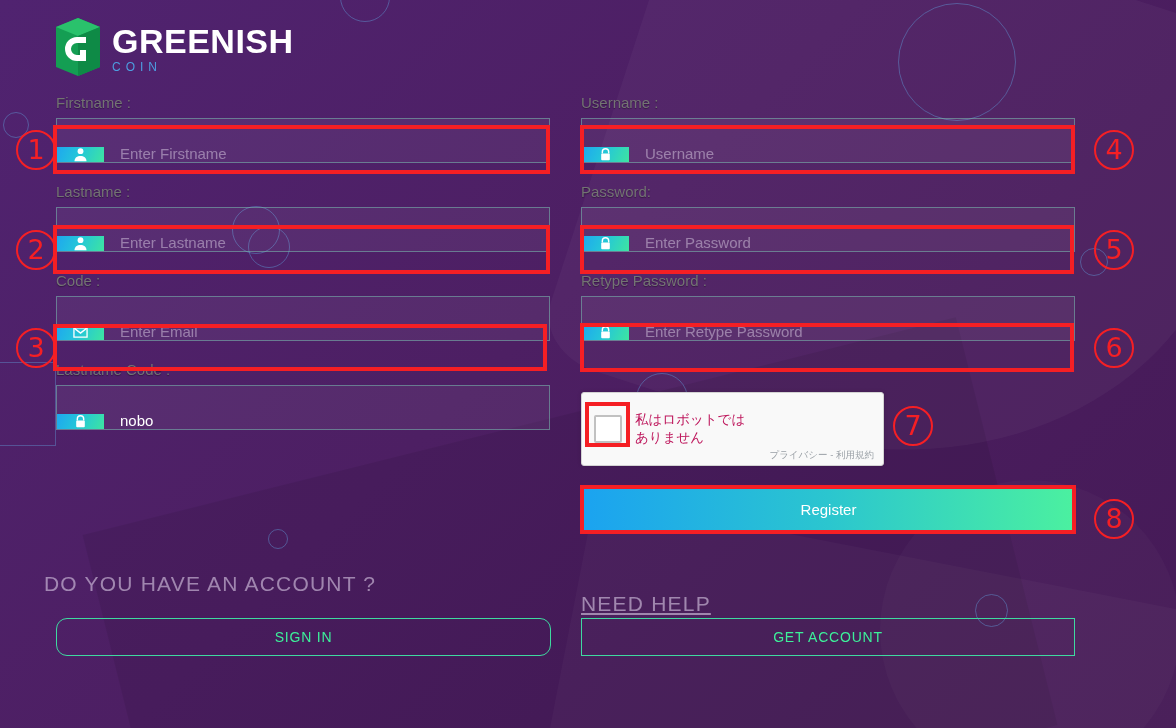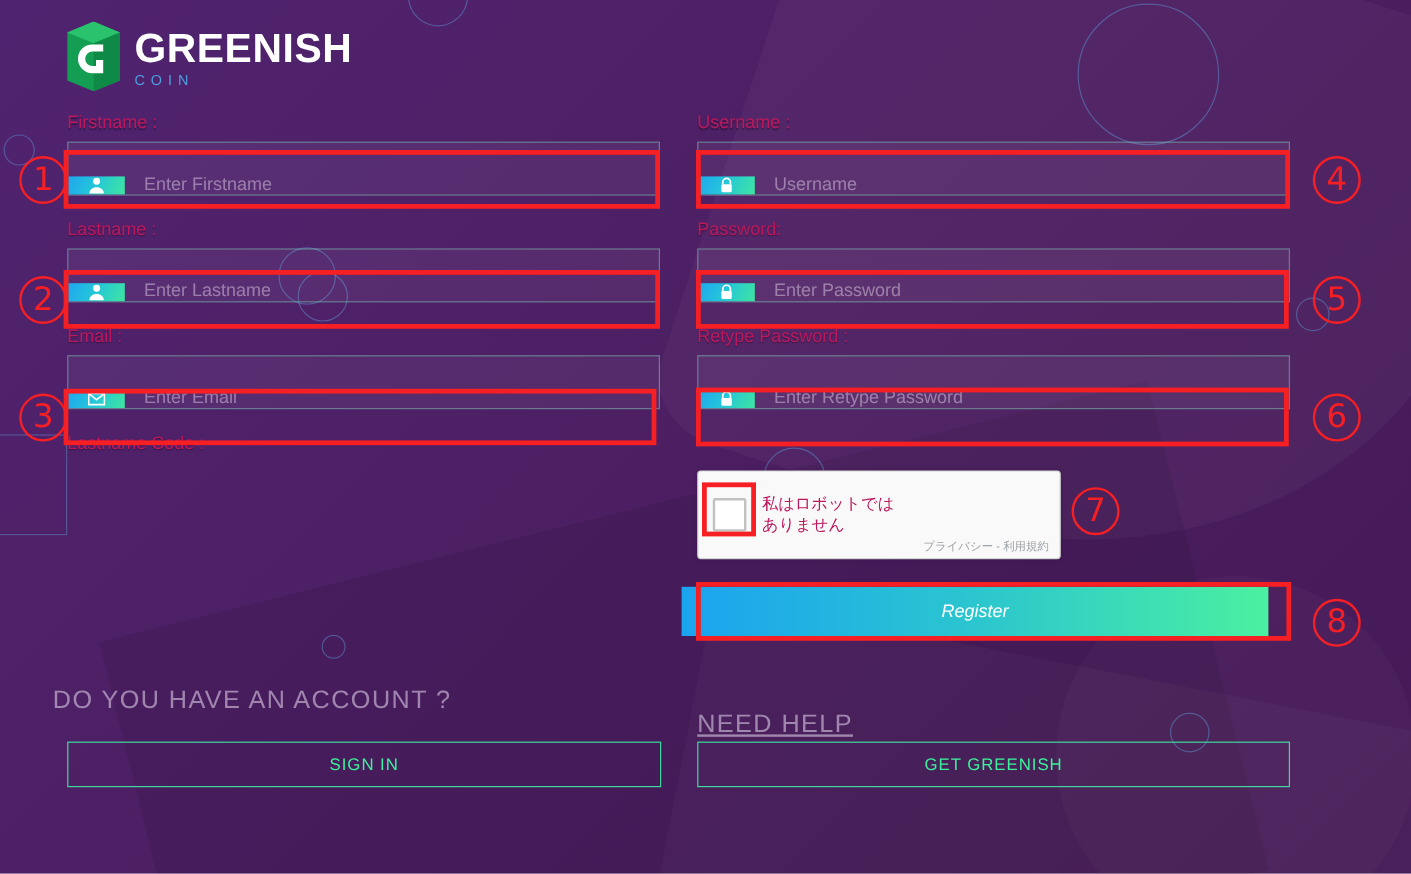--- a/index.html
+++ b/index.html
@@ -79,21 +79,21 @@
     font-size: 12px;
     letter-spacing: 5px;
     color: #4d9ee0;
     margin-top: 3px;
   }
 
   .col-left  { position: absolute; left: 56px;  top: 94px; width: 494px; }
   .col-right { position: absolute; left: 581px; top: 94px; width: 494px; }
 
   .field-label {
-    color: #be185d;
+    color: #737373;
     font-size: 15px;
     margin-bottom: 7px;
     text-shadow: 0 1px 1px rgba(0,0,0,0.35);
   }
   .field-group { margin-bottom: 20px; }
 
   .input-row {
     position: relative;
     display: flex;
     align-items: flex-end;
@@ -190,31 +190,30 @@
     right: 9px;
     bottom: 3px;
     font-size: 9.5px;
     color: #9aa0a6;
   }
   .rc-terms .link { color: #9aa0a6; text-decoration: none; }
 
   
   .register-btn {
     position: absolute;
-    left: 568px;
+    left: 584px;
     top: 489px;
     width: 489px;
     height: 41px;
     border: 0;
     cursor: pointer;
     color: #ffffff;
     font-size: 15px;
     font-family: "Liberation Sans", sans-serif;
     background: linear-gradient(90deg, #1ba3f0 0%, #2bc6cf 50%, #4bf0a0 100%);
-    font-style: italic;
   }
 
   
   .foot-title {
     position: absolute;
     font-size: 21px;
     letter-spacing: 1.2px;
     color: rgba(214,198,226,0.62);
     font-weight: normal;
   }
@@ -290,34 +289,43 @@
           <svg viewBox="0 0 16 16">
               <circle cx="8" cy="4.4" r="3.1"></circle>
               <path d="M1.6 15.2c0-3.6 2.9-5.6 6.4-5.6s6.4 2 6.4 5.6z"></path>
             </svg>
         </span>
         <input class="input-text" type="text" placeholder="Enter Lastname" value="" style="">
       </div>
     </div>
 
     <div class="field-group">
-      <div class="field-label">Email :</div>
+      <div class="field-label">Code :</div>
       <div class="input-row">
         <span class="input-icon">
           <svg viewBox="0 0 16 16">
               <path d="M1 3h14v10H1z" fill="none" stroke="#fff" stroke-width="1.4"></path>
               <path d="M1.6 3.6 8 8.6l6.4-5" fill="none" stroke="#fff" stroke-width="1.4"></path>
             </svg>
         </span>
         <input class="input-text" type="text" placeholder="Enter Email" value="" style="">
       </div>
     </div>
 
     <div class="field-group">
       <div class="field-label">Lastname Code :</div>
+      <div class="input-row">
+        <span class="input-icon">
+          <svg viewBox="0 0 16 16">
+              <path d="M4.6 7V5.2a3.4 3.4 0 0 1 6.8 0V7" fill="none" stroke="#fff" stroke-width="1.5"></path>
+              <rect x="3.4" y="7" width="9.2" height="7" rx="1"></rect>
+            </svg>
+        </span>
+        <input class="input-text" type="text" placeholder="" value="nobo" style="">
+      </div>
     </div>
 
   </div>
 
   <div class="col-right">
 
     <div class="field-group">
       <div class="field-label">Username :</div>
       <div class="input-row">
         <span class="input-icon">
@@ -362,24 +370,24 @@
     <div class="rc-check"></div>
     <div class="rc-label">私はロボットではありません</div>
     <div class="rc-terms">
       <span class="link">プライバシー</span><span> - </span><span class="link">利用規約</span>
     </div>
   </div>
 
   <button class="register-btn">Register</button>
 
   <div class="foot-title" style="left:44px; top:572px;">DO YOU HAVE AN ACCOUNT ?</div>
-  <button class="ghost-btn" style="left:56px; top:618px; width:495px;">SIGN IN</button>
+  <button class="ghost-btn" style="left:56px; top:618px; width:495px;border-radius:11px;">SIGN IN</button>
 
   <div class="foot-title" style="left:581px; top:592px;text-decoration:underline;">NEED HELP</div>
-  <button class="ghost-btn" style="left:581px; top:618px; width:494px;">GET GREENISH</button>
+  <button class="ghost-btn" style="left:581px; top:618px; width:494px;">GET ACCOUNT</button>
 
   <div class="hl" style="left:53px;  top:125px; width:497px; height:49px;"></div>
   <div class="hl" style="left:53px;  top:225px; width:497px; height:49px;"></div>
   <div class="hl" style="left:53px;  top:324px; width:494px; height:47px;"></div>
   <div class="hl" style="left:580px; top:125px; width:495px; height:49px;"></div>
   <div class="hl" style="left:580px; top:225px; width:494px; height:49px;"></div>
   <div class="hl" style="left:580px; top:323px; width:494px; height:49px;"></div>
   <div class="hl" style="left:585px; top:402px; width:45px; height:45px;"></div>
   <div class="hl" style="left:580px; top:485px; width:496px; height:49px;"></div>
 

